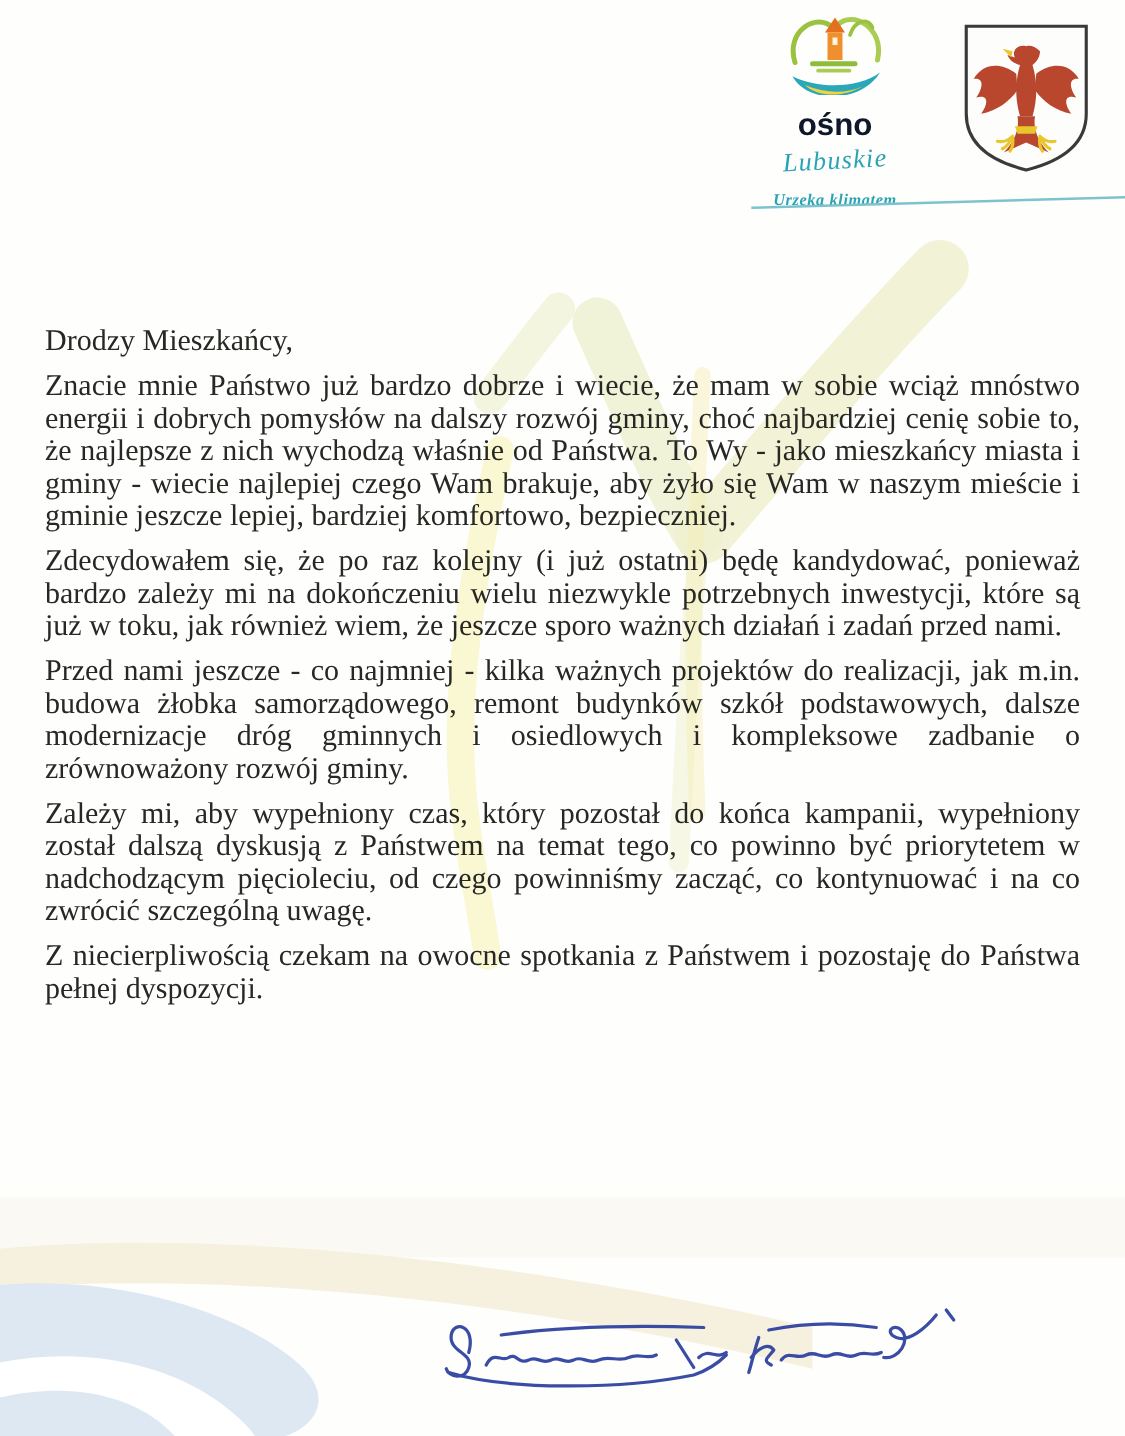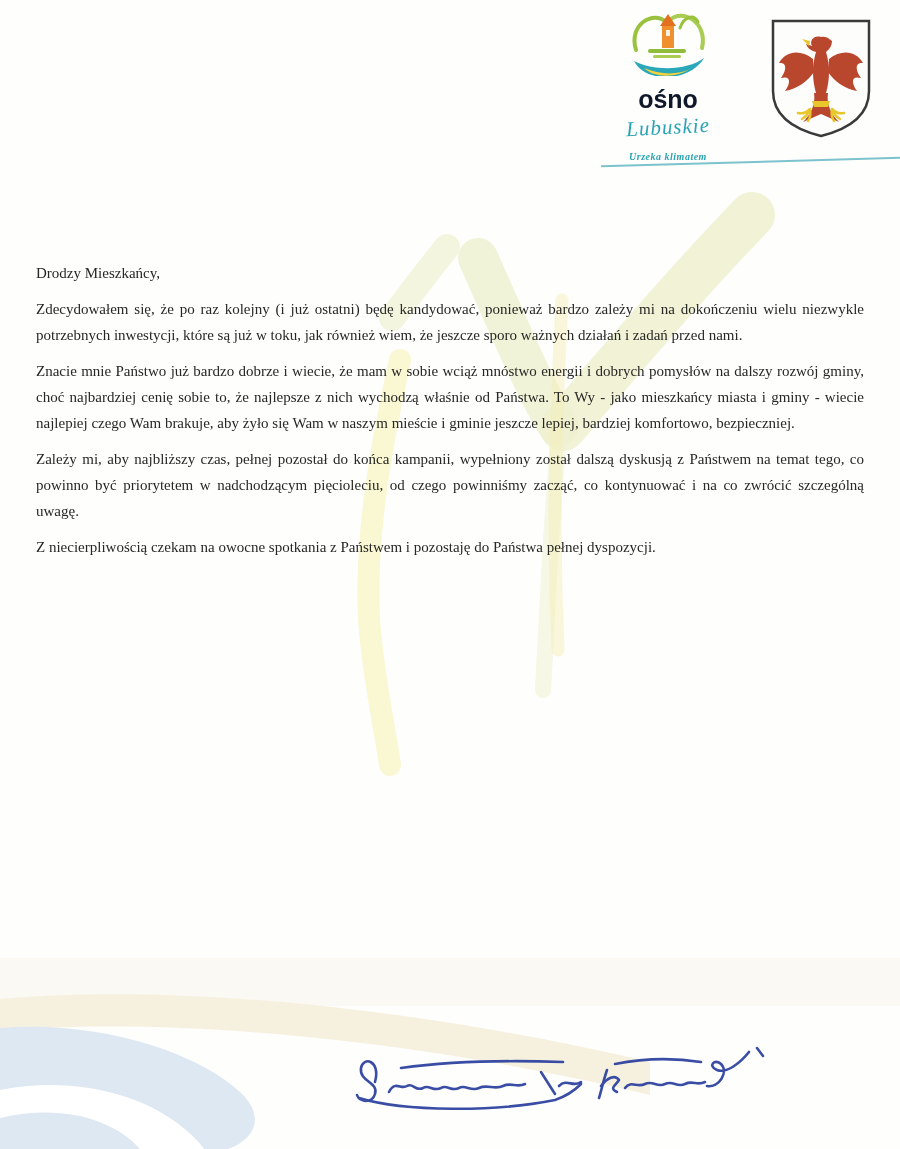--- a/index.html
+++ b/index.html
@@ -21,31 +21,31 @@
     font-weight:bold;font-size:25px;line-height:34px;
     color:#0f172a;letter-spacing:0px;margin-top:2px;
   }
   .logo-region{
     font-family:"Liberation Serif", serif;font-style:italic;
     font-size:21px;line-height:22px;color:#2aa3b4;
     transform:rotate(-3deg);letter-spacing:1px;
   }
   .logo-tagline{
     font-family:"Liberation Serif", serif;font-style:italic;font-weight:bold;
-    font-size:10px;color:#2aa3b4;margin-top:13px;letter-spacing:.5px;
+    font-size:13px;color:#2aa3b4;margin-top:13px;letter-spacing:.5px;
   }
   .crest{position:absolute;left:766px;top:17px;z-index:2;}
   .divider{
     position:absolute;left:601px;top:161px;width:300px;height:2px;
     background:#7cc3cd;transform:rotate(-1.6deg);z-index:2;
   }
   
   .letter{
     position:absolute;left:36px;right:36px;top:260px;z-index:2;
-    font-size:15px;line-height:26px;color:#272724;
+    font-size:24px;line-height:26px;color:#272724;
   }
   .letter p{margin:0 0 10px 0;text-align:justify;}
   .letter .salutation{text-align:left;}
   
   .signature{position:absolute;left:345px;top:1042px;z-index:2;}
 </style>
 </head>
 <body>
 
 <div class="page">
@@ -104,23 +104,24 @@
     <path d="M46,84 L64,84 L62,90 L48,90 Z" fill="#e8c62c"></path>
 
     <path d="M44,92 C40,96 36,97 32,96 M44,92 C42,97 40,100 36,102 M44,92 C45,97 44,101 42,104" fill="none" stroke="#e8c62c" stroke-width="2.5" stroke-linecap="round"></path>
     <path d="M66,92 C70,96 74,97 78,96 M66,92 C68,97 70,100 74,102 M66,92 C65,97 66,101 68,104" fill="none" stroke="#e8c62c" stroke-width="2.5" stroke-linecap="round"></path>
   </svg>
 
   <div class="divider"></div>
 
   <div class="letter">
     <p class="salutation">Drodzy Mieszkańcy,</p>
+    <p>Znacie mnie Państwo już bardzo dobrze i wiecie, że mam w sobie wciąż mnóstwo energii i dobrych pomysłów na dalszy rozwój gminy, choć najbardziej cenię sobie to, że najlepsze z nich wychodzą właśnie od Państwa. To Wy - jako mieszkańcy miasta i gminy - wiecie najlepiej czego Wam brakuje, aby żyło się Wam w naszym mieście i gminie jeszcze lepiej, bardziej komfortowo, bezpieczniej.</p>
     <p>Zdecydowałem się, że po raz kolejny (i już ostatni) będę kandydować, ponieważ bardzo zależy mi na dokończeniu wielu niezwykle potrzebnych inwestycji, które są już w toku, jak również wiem, że jeszcze sporo ważnych działań i zadań przed nami.</p>
-    <p>Znacie mnie Państwo już bardzo dobrze i wiecie, że mam w sobie wciąż mnóstwo energii i dobrych pomysłów na dalszy rozwój gminy, choć najbardziej cenię sobie to, że najlepsze z nich wychodzą właśnie od Państwa. To Wy - jako mieszkańcy miasta i gminy - wiecie najlepiej czego Wam brakuje, aby żyło się Wam w naszym mieście i gminie jeszcze lepiej, bardziej komfortowo, bezpieczniej.</p>
-    <p>Zależy mi, aby najbliższy czas, pełnej pozostał do końca kampanii, wypełniony został dalszą dyskusją z Państwem na temat tego, co powinno być priorytetem w nadchodzącym pięcioleciu, od czego powinniśmy zacząć, co kontynuować i na co zwrócić szczególną uwagę.</p>
+    <p>Przed nami jeszcze - co najmniej - kilka ważnych projektów do realizacji, jak m.in. budowa żłobka samorządowego, remont budynków szkół podstawowych, dalsze modernizacje dróg gminnych i osiedlowych i kompleksowe zadbanie o zrównoważony rozwój gminy.</p>
+    <p>Zależy mi, aby wypełniony czas, który pozostał do końca kampanii, wypełniony został dalszą dyskusją z Państwem na temat tego, co powinno być priorytetem w nadchodzącym pięcioleciu, od czego powinniśmy zacząć, co kontynuować i na co zwrócić szczególną uwagę.</p>
     <p>Z niecierpliwością czekam na owocne spotkania z Państwem i pozostaję do Państwa pełnej dyspozycji.</p>
   </div>
 
   <div class="signature" role="img" aria-label="Stanisław Kozłowski">
     <svg width="440" height="90" viewBox="0 0 440 90" aria-hidden="true">
       <g fill="none" stroke="#2a3e9e" stroke-width="2.6" stroke-linecap="round" stroke-linejoin="round" opacity="0.92">
 
         <path d="M30,40 C36,18 18,14 16,26 C14,40 34,40 30,52 C27,62 14,60 12,53"></path>
 
         <path d="M14,56 C60,70 150,70 210,58 C222,54 230,48 236,42"></path>

